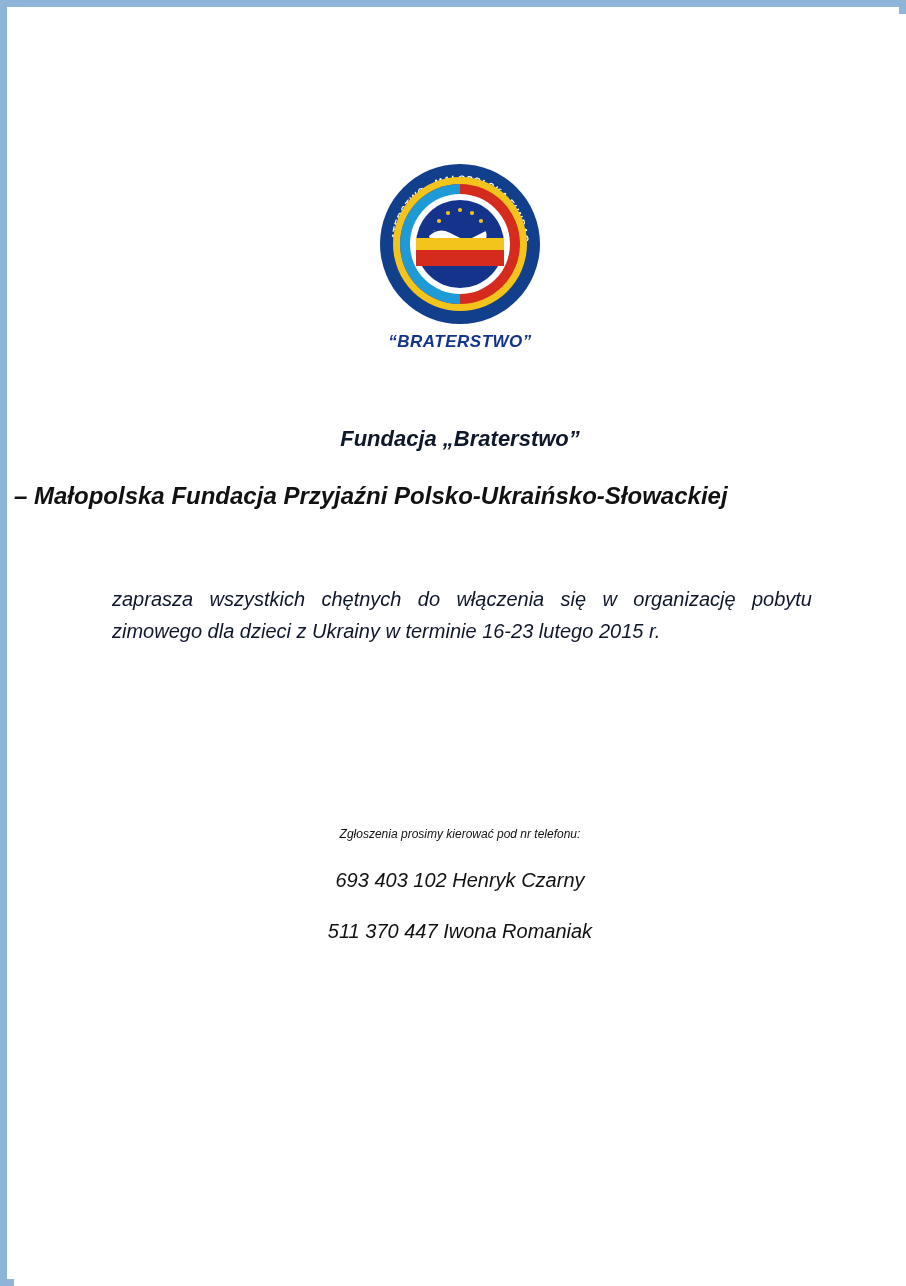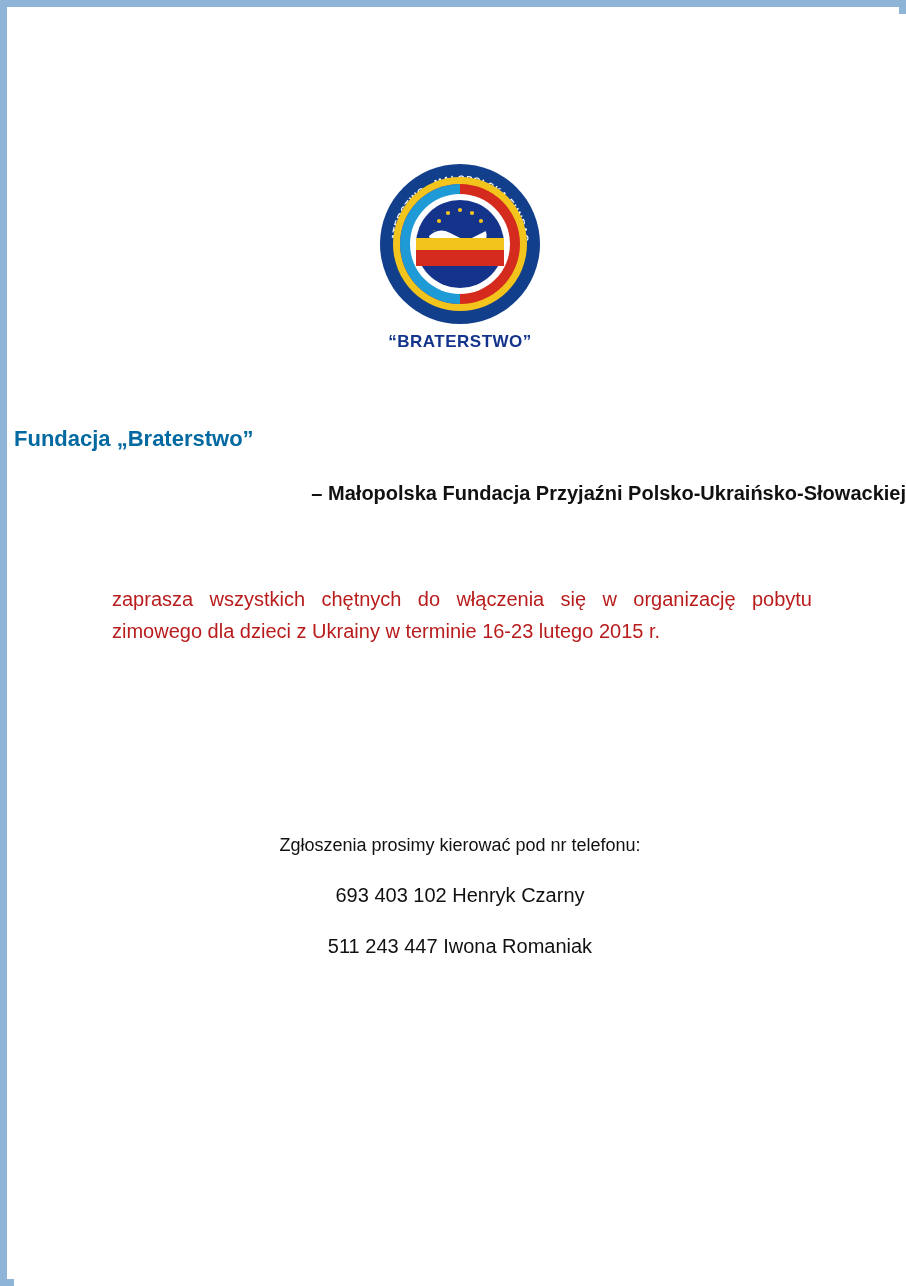--- a/index.html
+++ b/index.html
@@ -23,20 +23,21 @@
     border: 7px solid #8eb4d8;
     background: #ffffff;
   }
   .page-inner {
     position: absolute;
     left: 7px; top: 7px;
     width: 892px;
     height: 1272px;
     box-sizing: border-box;
     background: #ffffff;
+    font-style: italic;
   }
 
   
   .logo-block {
     position: absolute;
     left: 0;
     top: 150px;
     width: 892px;
     display: flex;
     flex-direction: column;
@@ -125,68 +126,69 @@
     letter-spacing: 0.5px;
     color: #14348c;
   }
 
   
   .title-1 {
     position: absolute;
     left: 0;
     top: 412px;
     width: 892px;
+    text-align: center;
     font-size: 22px;
     font-weight: bold;
-    color: #0369a1;
+    color: #0f172a;
   }
   .title-2 {
     position: absolute;
     left: 0;
     top: 468px;
     width: 892px;
-    text-align: right;
-    font-size: 20px;
+    text-align: left;
+    font-size: 24px;
     font-weight: bold;
     color: #111111;
   }
 
   
   .body-block {
     position: absolute;
     left: 98px;
     top: 570px;
     width: 700px;
   }
   .para-justified {
     text-align: justify;
     font-size: 20px;
     line-height: 1.58;
-    color: #b91c1c;
+    color: #0f172a;
     margin: 0;
   }
   .para-plain {
     text-align: left;
     font-size: 20px;
     line-height: 1.58;
     color: #111111;
     margin: 22px 0 0 0;
   }
 
   .contact-block {
     position: absolute;
     left: 0;
     top: 805px;
     width: 892px;
     text-align: center;
   }
   .contact-lead {
-    font-size: 18px;
-    color: #111111;
-    margin: 16px;
+    font-size: 12px;
+    color: #111111;
+    margin: 8px;
   }
   .contact-line {
     font-size: 20px;
     color: #111111;
     margin: 28px 0 0 0;
   }
 </style>
 </head>
 <body>
 
@@ -240,17 +242,17 @@
     <div class="title-1">Fundacja „Braterstwo”</div>
     <div class="title-2">– Małopolska Fundacja Przyjaźni Polsko-Ukraińsko-Słowackiej</div>
 
     <div class="body-block">
       <p class="para-justified">zaprasza wszystkich chętnych do włączenia się w organizację pobytu zimowego dla dzieci z Ukrainy w terminie 16-23 lutego 2015 r.</p>
     </div>
 
     <div class="contact-block">
       <p class="contact-lead">Zgłoszenia prosimy kierować pod nr telefonu:</p>
       <p class="contact-line">693 403 102 Henryk Czarny</p>
-      <p class="contact-line">511 243 447 Iwona Romaniak</p>
+      <p class="contact-line">511 370 447 Iwona Romaniak</p>
     </div>
 
   </div>
 </div>
 
 </body></html>

